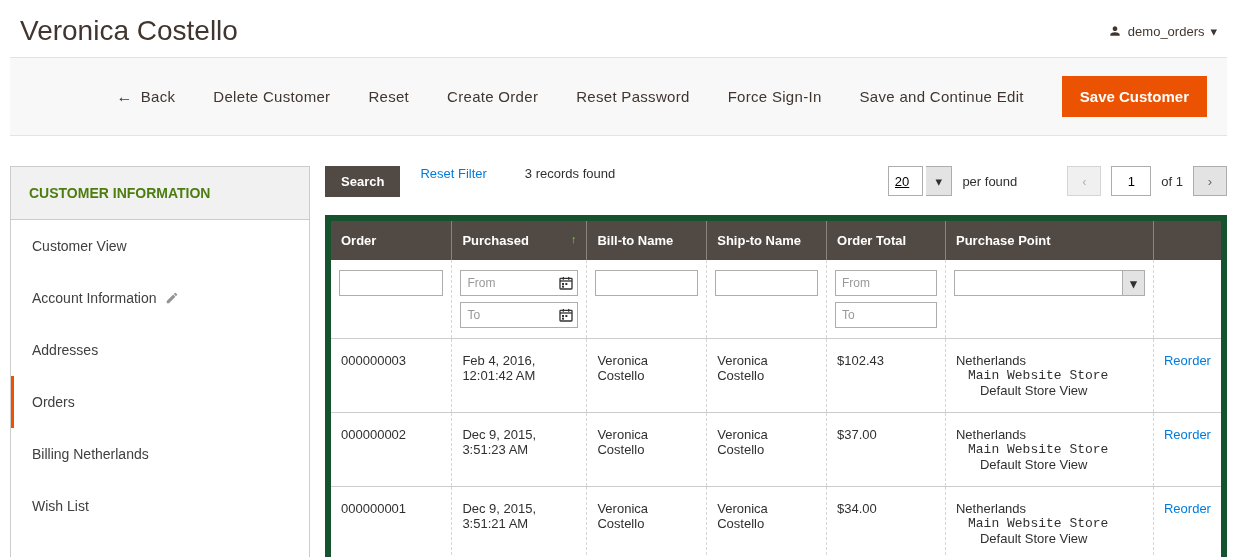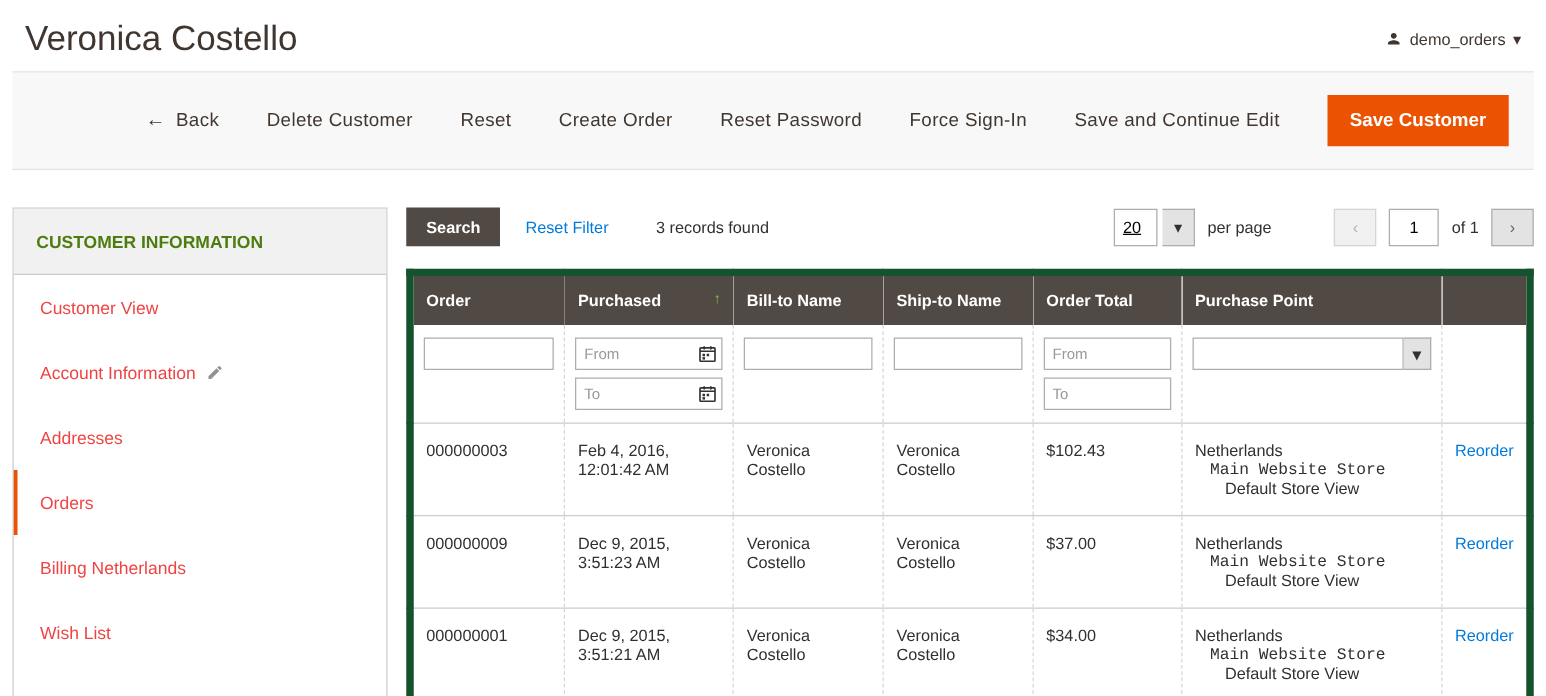--- a/index.html
+++ b/index.html
@@ -9,25 +9,25 @@
 .user-menu { display: flex; align-items: center; gap: 6px; color: #41362f; cursor: pointer; }
 .user-icon { width: 14px; height: 14px; }
 .actions-bar { background: #f8f8f8; border-top: 1px solid #e3e3e3; border-bottom: 1px solid #e3e3e3; padding: 18px 20px; display: flex; justify-content: flex-end; align-items: center; gap: 38px; margin: 0 10px; }
 .actions-bar .action-btn { background: transparent; border: none; font-size: 15px; color: #41362f; cursor: pointer; letter-spacing: 0.3px; }
 .actions-bar .back-btn { display: flex; align-items: center; gap: 8px; }
 .arrow-left { font-size: 16px; }
 .primary-btn { background: #eb5202; color: #fff; border: none; padding: 12px 18px; font-size: 15px; font-weight: 600; cursor: pointer; }
 .main { display: flex; padding: 30px 10px 0 10px; gap: 15px; }
 .sidebar { width: 300px; border: 1px solid #ccc; }
 .sidebar-title { background: #f1f1f1; padding: 18px 18px; font-size: 14px; font-weight: 700; color: #4d7c0f; border-bottom: 1px solid #ccc; }
-.sidebar-item { padding: 18px 18px; font-size: 14px; color: #ef4444; cursor: pointer; display: flex; align-items: center; gap: 8px; border-left: 3px solid transparent; }
+.sidebar-item { padding: 18px 18px; font-size: 14px; color: #404040; cursor: pointer; display: flex; align-items: center; gap: 8px; border-left: 3px solid transparent; }
 .sidebar-item.active { border-left: 3px solid #eb5202; font-weight: 400; }
 .pencil-icon { width: 14px; height: 14px; opacity: 0.7; }
 .content { flex: 1; }
-.grid-toolbar { display: flex; align-items: center; gap: 20px; margin-bottom: 18px; }
+.grid-toolbar { display: flex; align-items: flex-start; gap: 20px; margin-bottom: 18px; }
 .search-btn { background: #514943; color: #fff; border: none; padding: 8px 16px; font-size: 13px; font-weight: 600; cursor: pointer; }
 .reset-filter { color: #007bdb; cursor: pointer; font-size: 13px; }
 .records-found { color: #303030; font-size: 13px; margin-left: 18px; }
 .pager { margin-left: auto; display: flex; align-items: center; gap: 10px; }
 .per-page-sel { position: relative; }
 .per-page-input { width: 35px; height: 30px; border: 1px solid #adadad; padding: 0 6px; font-size: 13px; text-decoration: underline; }
 .sel-arrow { width: 26px; height: 30px; background: #e3e3e3; border: 1px solid #adadad; border-left: none; display: inline-flex; align-items: center; justify-content: center; cursor: pointer; vertical-align: top; }
 .pager-label { font-size: 13px; color: #303030; }
 .pager-btn { width: 34px; height: 30px; background: #e3e3e3; border: 1px solid #adadad; display: inline-flex; align-items: center; justify-content: center; cursor: pointer; color: #666; }
 .pager-btn.disabled { opacity: 0.5; cursor: default; }
@@ -119,21 +119,21 @@
   <div class="content">
     <div class="grid-toolbar">
       <button class="search-btn">Search</button>
       <span class="reset-filter">Reset Filter</span>
       <span class="records-found">3 records found</span>
       <div class="pager">
         <span class="per-page-sel">
           <input class="per-page-input" value="20" style="">
           <span class="sel-arrow">▾</span>
         </span>
-        <span class="pager-label">per page</span>
+        <span class="pager-label">per found</span>
         <span style="width:30px"></span>
         <span class="pager-btn disabled">
           <span>‹</span>
         </span>
         <input class="page-input" value="1" style="">
         <span class="pager-label">of 1</span>
         <span class="pager-btn">
           <span>›</span>
         </span>
       </div>
@@ -204,21 +204,21 @@
           <td>Veronica Costello</td>
           <td>$102.43</td>
           <td>
             <span class="pp-line">Netherlands</span>
             <span class="pp-indent1">Main Website Store</span>
             <span class="pp-indent2">Default Store View</span>
           </td>
           <td><span class="reorder-link">Reorder</span></td>
         </tr>
         <tr>
-          <td>000000009</td>
+          <td>000000002</td>
           <td>Dec 9, 2015, 3:51:23 AM</td>
           <td>Veronica Costello</td>
           <td>Veronica Costello</td>
           <td>$37.00</td>
           <td>
             <span class="pp-line">Netherlands</span>
             <span class="pp-indent1">Main Website Store</span>
             <span class="pp-indent2">Default Store View</span>
           </td>
           <td><span class="reorder-link">Reorder</span></td>

